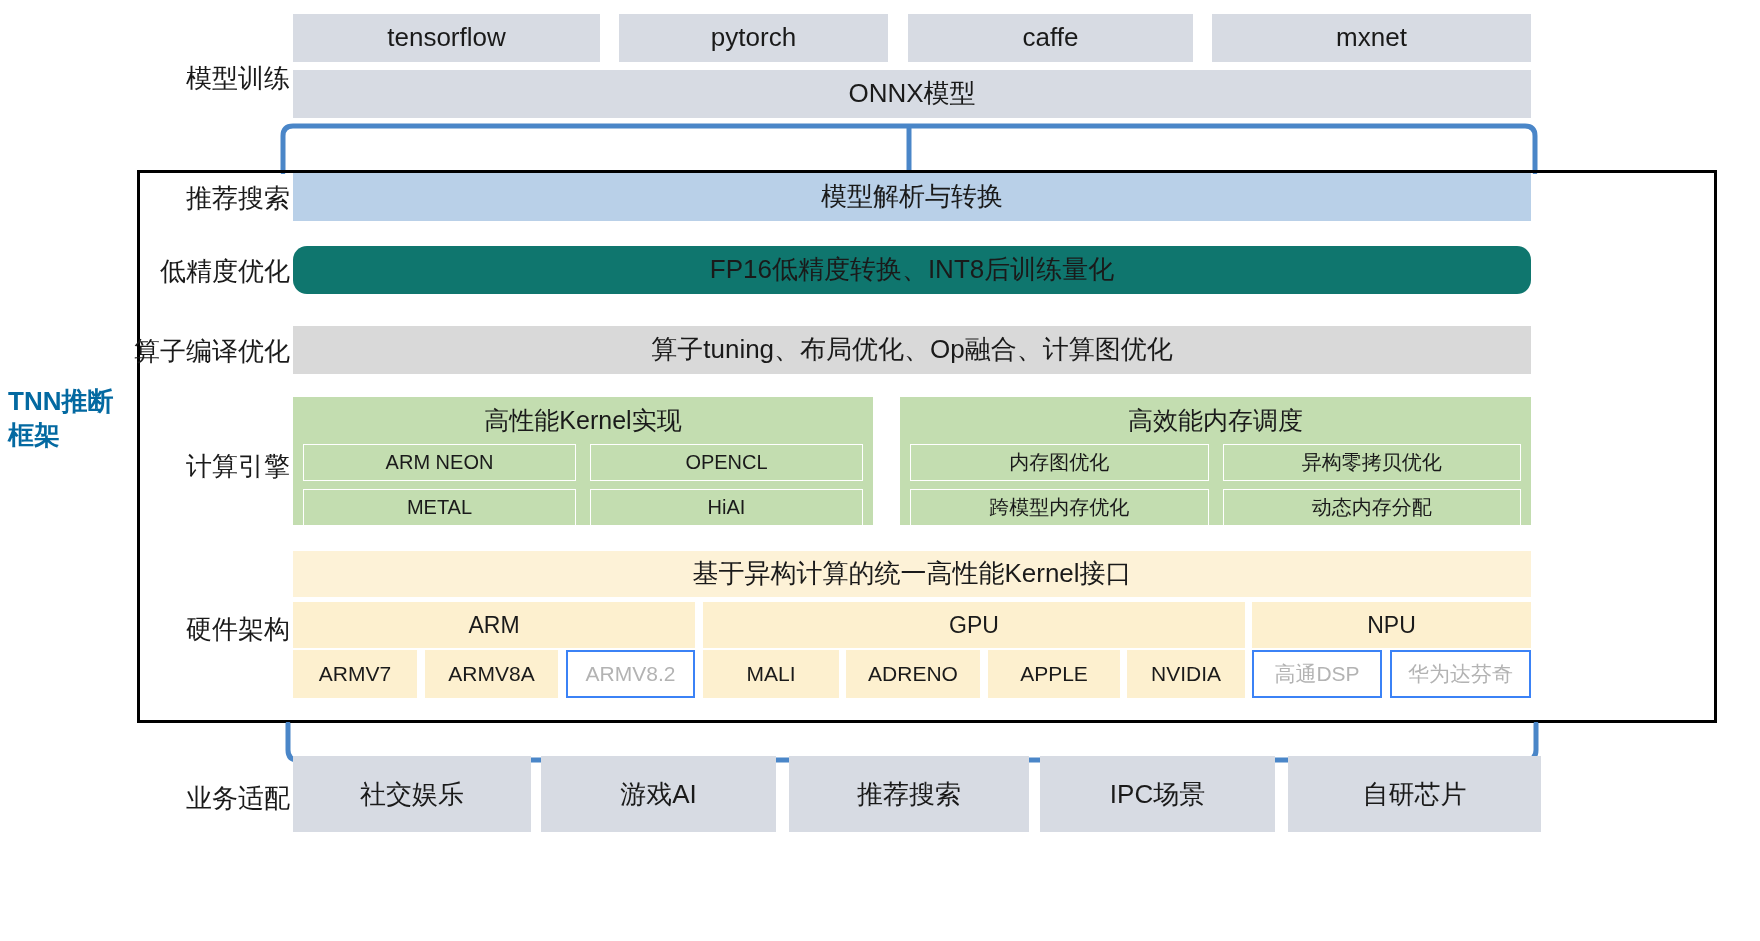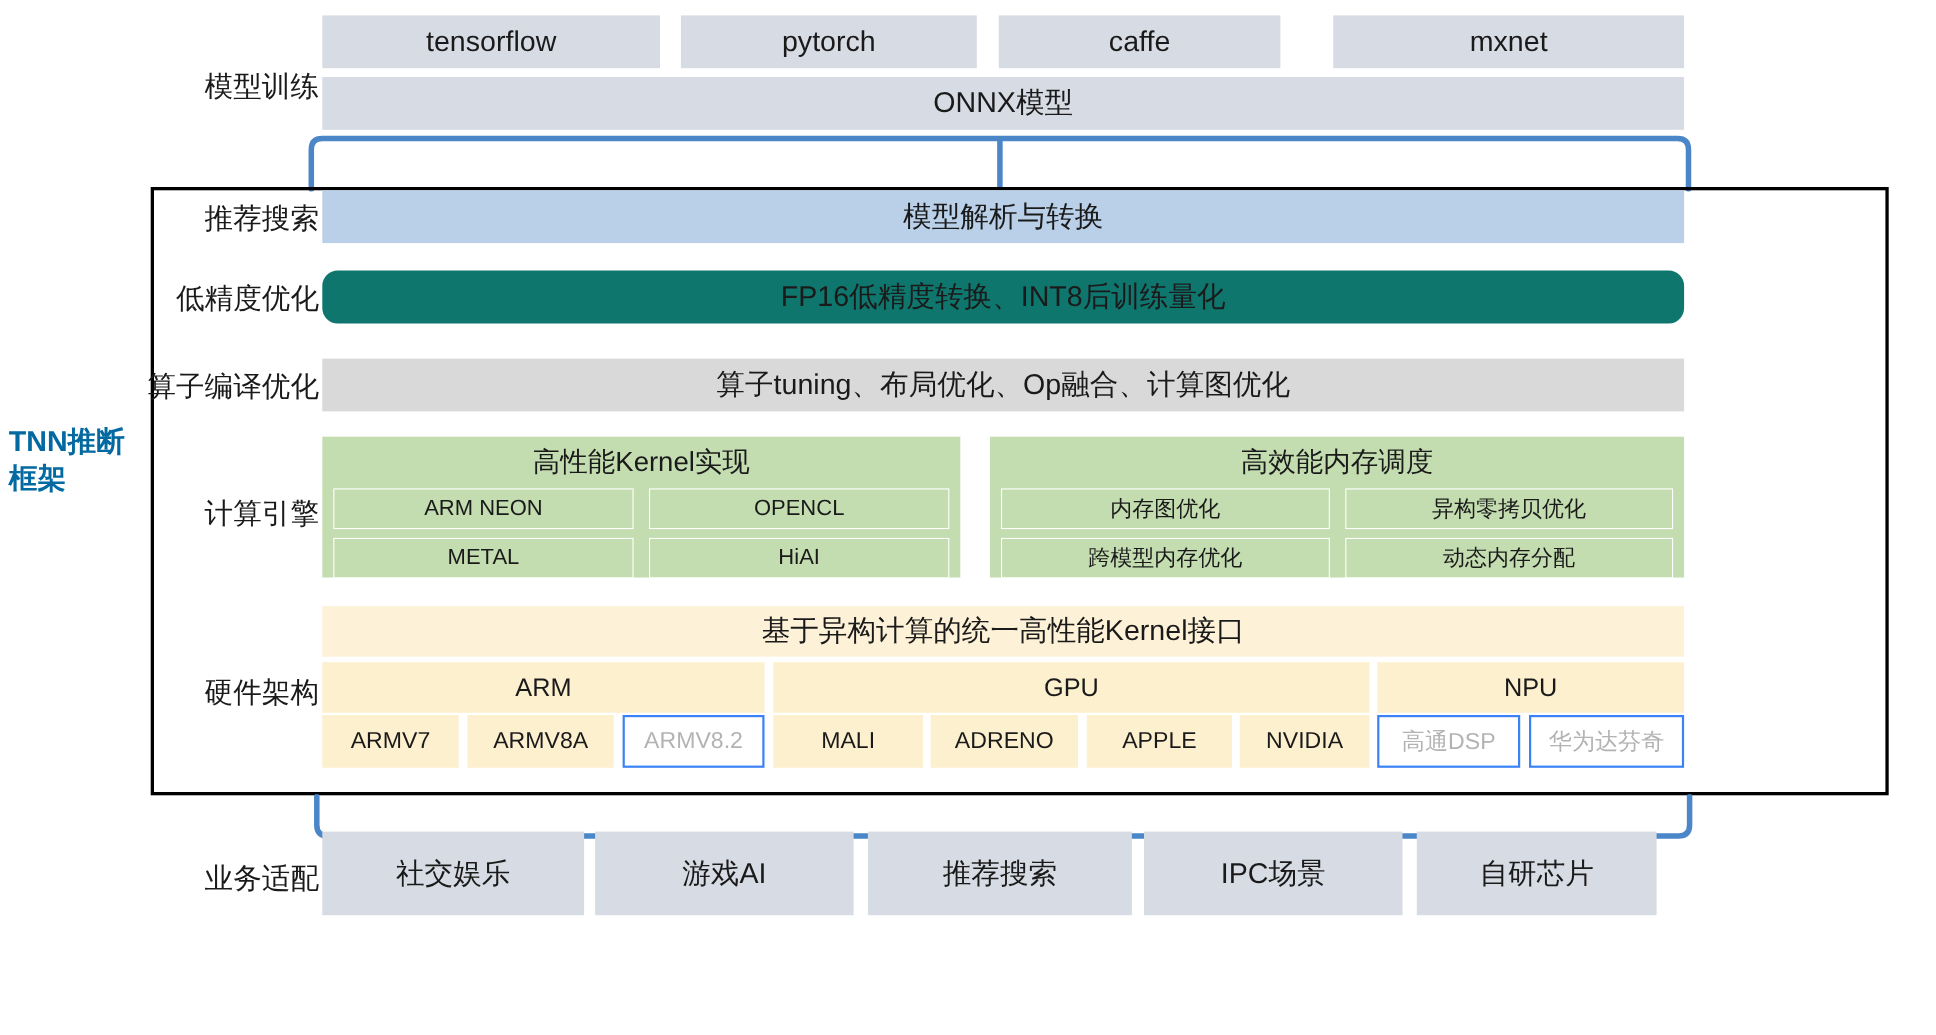--- a/index.html
+++ b/index.html
@@ -128,21 +128,21 @@
 </style>
 </head>
 <body>
 
 <div class="stage">
 
   <div class="rowlabel" style="left:60px;top:62px;width:230px;">模型训练</div>
 
   <div class="bar fw-box" style="position:absolute;left:293px;top:14px;width:307px;">tensorflow</div>
   <div class="bar fw-box" style="position:absolute;left:619px;top:14px;width:269px;">pytorch</div>
-  <div class="bar fw-box" style="position:absolute;left:908px;top:14px;width:256px;">caffe</div>
+  <div class="bar fw-box" style="position:absolute;left:908px;top:14px;width:285px;">caffe</div>
   <div class="bar fw-box" style="position:absolute;left:1212px;top:14px;width:319px;">mxnet</div>
 
   <div class="bar onnx-box" style="position:absolute;left:293px;top:70px;width:1238px;">ONNX模型</div>
 
   <div class="bracket" style="left:278px;top:112px;width:1262px;height:62px;">
     <svg width="1262" height="62" viewBox="0 0 1262 62">
       <path d="M5,60 L5,24 Q5,14 15,14 L1247,14 Q1257,14 1257,24 L1257,60" fill="none" stroke="#4a86c8" stroke-width="5" stroke-linecap="round"></path>
       <path d="M631,14 L631,58" fill="none" stroke="#4a86c8" stroke-width="5"></path>
     </svg>
   </div>
@@ -207,15 +207,15 @@
       <path d="M629,38 L629,60" fill="none" stroke="#4a86c8" stroke-width="5"></path>
     </svg>
   </div>
 
   <div class="rowlabel" style="left:60px;top:782px;width:230px;">业务适配</div>
 
   <div class="biz-box" style="position:absolute;left:293px;top:756px;width:238px;">社交娱乐</div>
   <div class="biz-box" style="position:absolute;left:541px;top:756px;width:235px;">游戏AI</div>
   <div class="biz-box" style="position:absolute;left:789px;top:756px;width:240px;">推荐搜索</div>
   <div class="biz-box" style="position:absolute;left:1040px;top:756px;width:235px;">IPC场景</div>
-  <div class="biz-box" style="position:absolute;left:1288px;top:756px;width:218px;">自研芯片</div>
+  <div class="biz-box" style="position:absolute;left:1288px;top:756px;width:253px;">自研芯片</div>
 
 </div>
 
 </body></html>

